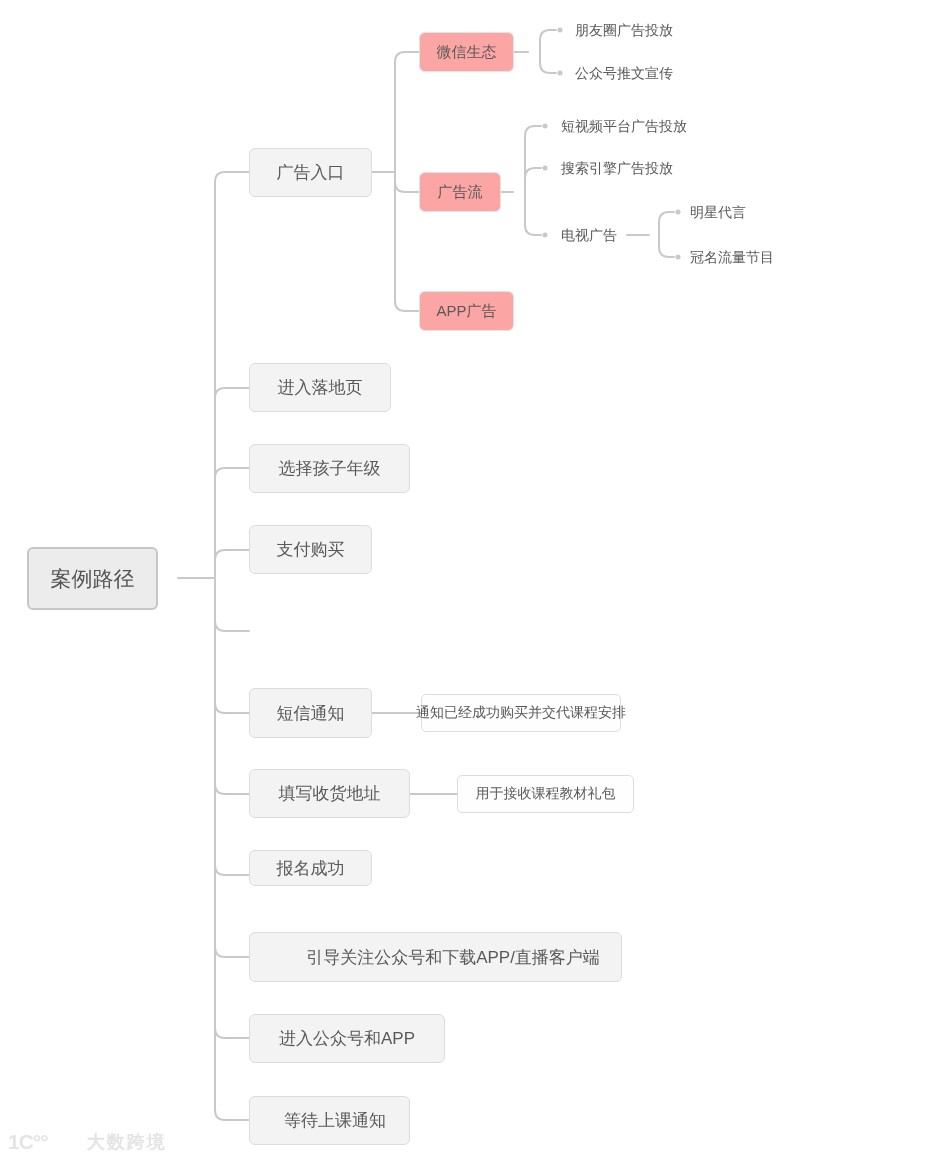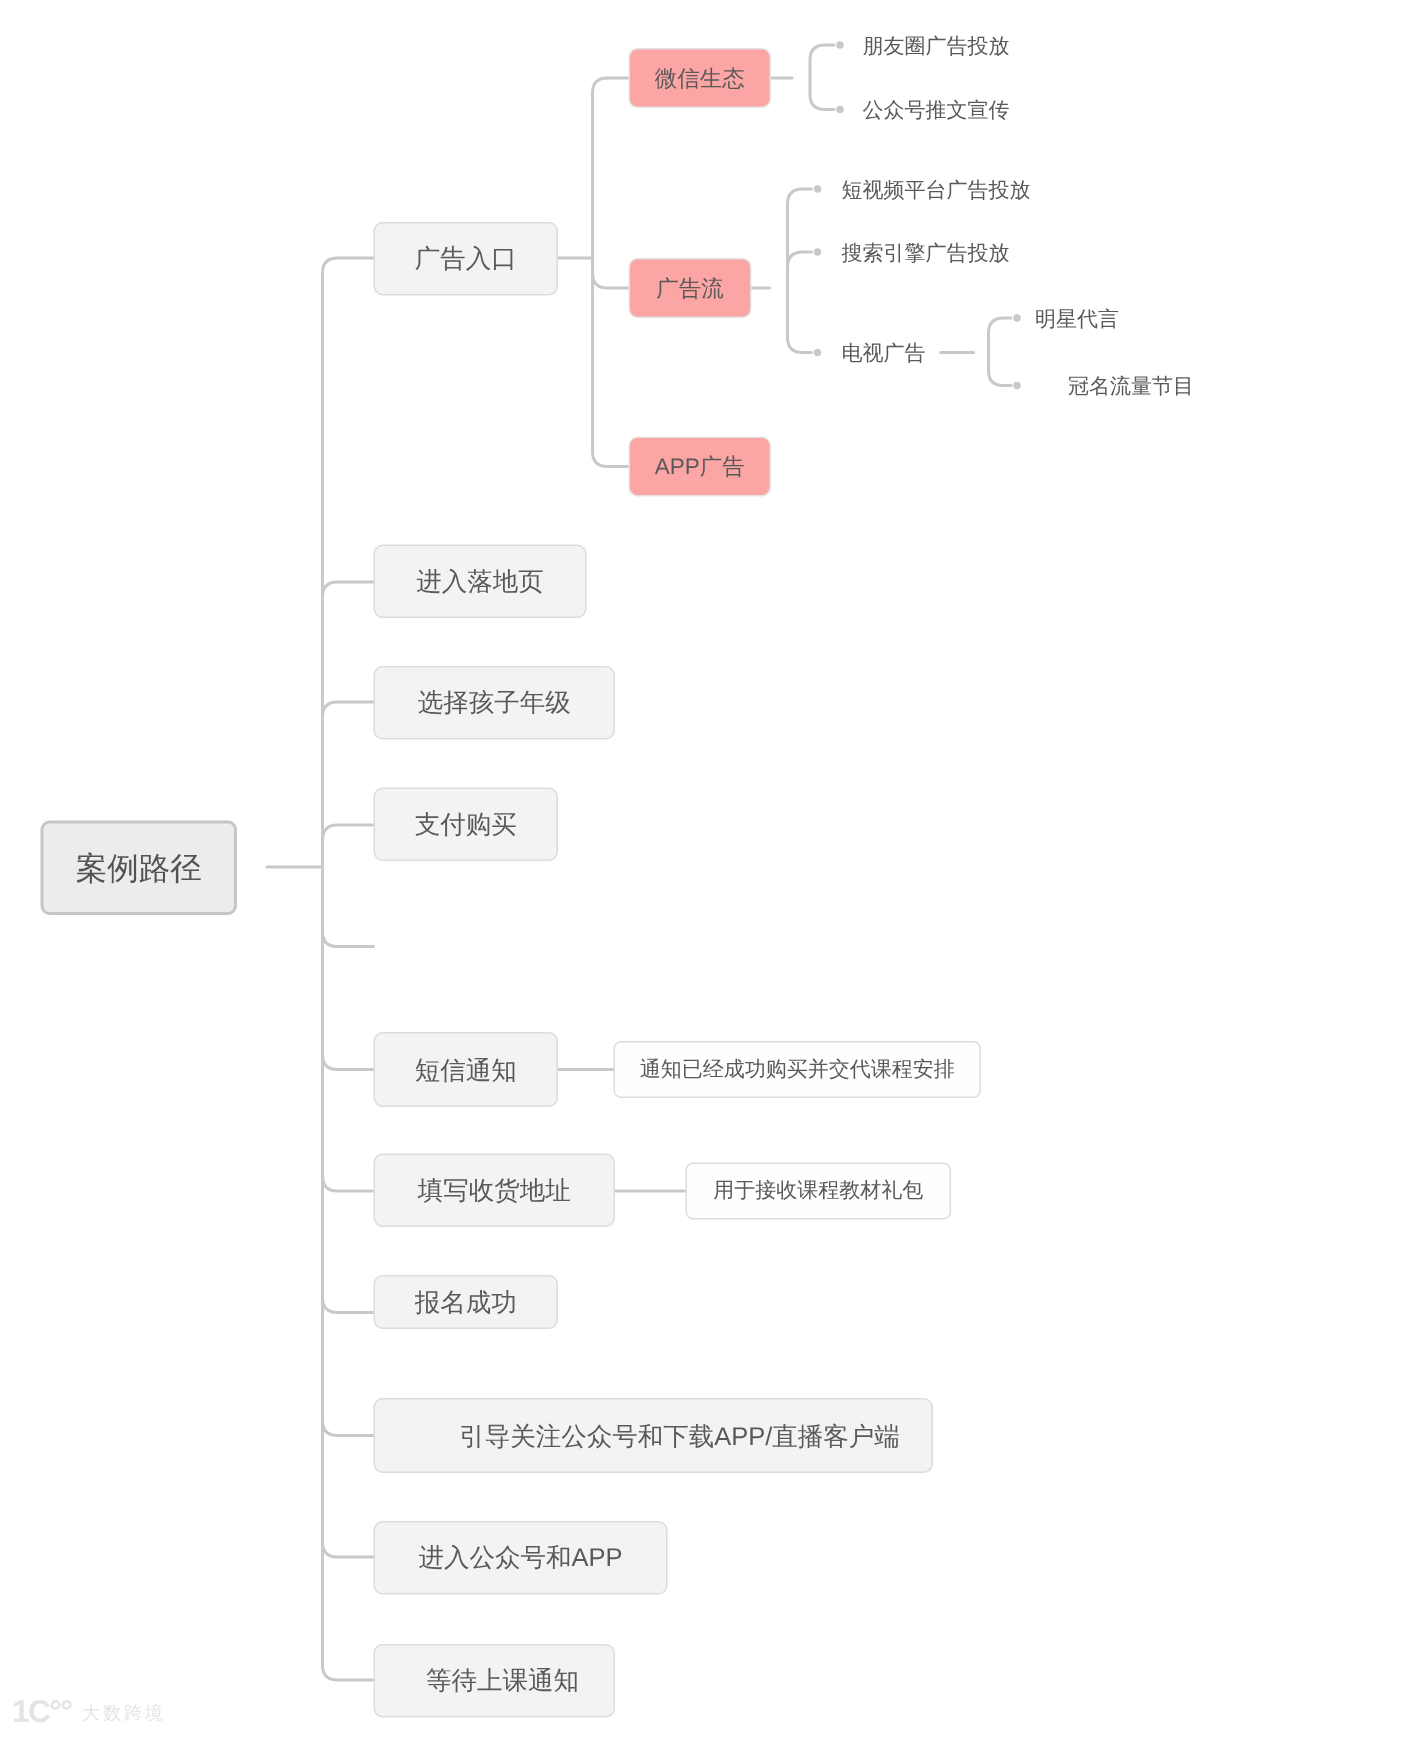--- a/index.html
+++ b/index.html
@@ -20,21 +20,21 @@
         font-size:21px;color:#535353;}
   .node--sub{background:#fca5a5;border:1px solid #e3e3e3;font-size:15px;}
   .note{position:absolute;display:flex;align-items:center;justify-content:center;
         background:var(--note-fill);border:1px solid #ddd;border-radius:5px;
         color:var(--text);font-size:14px;white-space:nowrap;}
   .leaf{position:absolute;height:20px;line-height:20px;color:var(--text);
         font-size:14px;white-space:nowrap;}
   .watermark{position:absolute;left:8px;top:1130px;display:flex;align-items:center;
         gap:7px;color:var(--wm);user-select:none;}
   .watermark .logo{font-size:21px;font-weight:bold;letter-spacing:-1px;}
-  .watermark .wmtext{font-size:12px;font-weight:normal;letter-spacing:2px;}
+  .watermark .wmtext{font-size:18px;font-weight:bold;letter-spacing:2px;margin-left:32px;}
 </style>
 </head>
 <body>
 
 <div class="canvas">
 
   <svg class="clayer" width="947" height="1167" viewBox="0 0 947 1167">
 
     <path class="cline" d="M178,578 L215,578"></path>
     <path class="cline" d="M225,172 Q215,172 215,182 L215,1110 Q215,1120 225,1120"></path>
@@ -100,23 +100,23 @@
   <div class="node node--sub" style="left:419px;top:32px;width:95px;height:40px;">微信生态</div>
   <div class="node node--sub" style="left:419px;top:172px;width:82px;height:40px;">广告流</div>
   <div class="node node--sub" style="left:419px;top:291px;width:95px;height:40px;">APP广告</div>
 
   <div class="leaf" style="left:575px;top:20px;">朋友圈广告投放</div>
   <div class="leaf" style="left:575px;top:63px;">公众号推文宣传</div>
   <div class="leaf" style="left:561px;top:116px;">短视频平台广告投放</div>
   <div class="leaf" style="left:561px;top:158px;">搜索引擎广告投放</div>
   <div class="leaf" style="left:561px;top:225px;">电视广告</div>
   <div class="leaf" style="left:690px;top:202px;">明星代言</div>
-  <div class="leaf" style="left:690px;top:247px;margin-left:22px;">冠名流量节目</div>
+  <div class="leaf" style="left:690px;top:247px;">冠名流量节目</div>
 
-  <div class="note" style="left:409px;top:694px;width:245px;height:38px;">通知已经成功购买并交代课程安排</div>
+  <div class="note" style="left:421px;top:694px;width:200px;height:38px;">通知已经成功购买并交代课程安排</div>
   <div class="note" style="left:457px;top:775px;width:177px;height:38px;">用于接收课程教材礼包</div>
 
   <div class="watermark">
     <span class="logo">1C°°</span>
     <span class="wmtext">大数跨境</span>
   </div>
 
 </div>
 
 </body></html>

